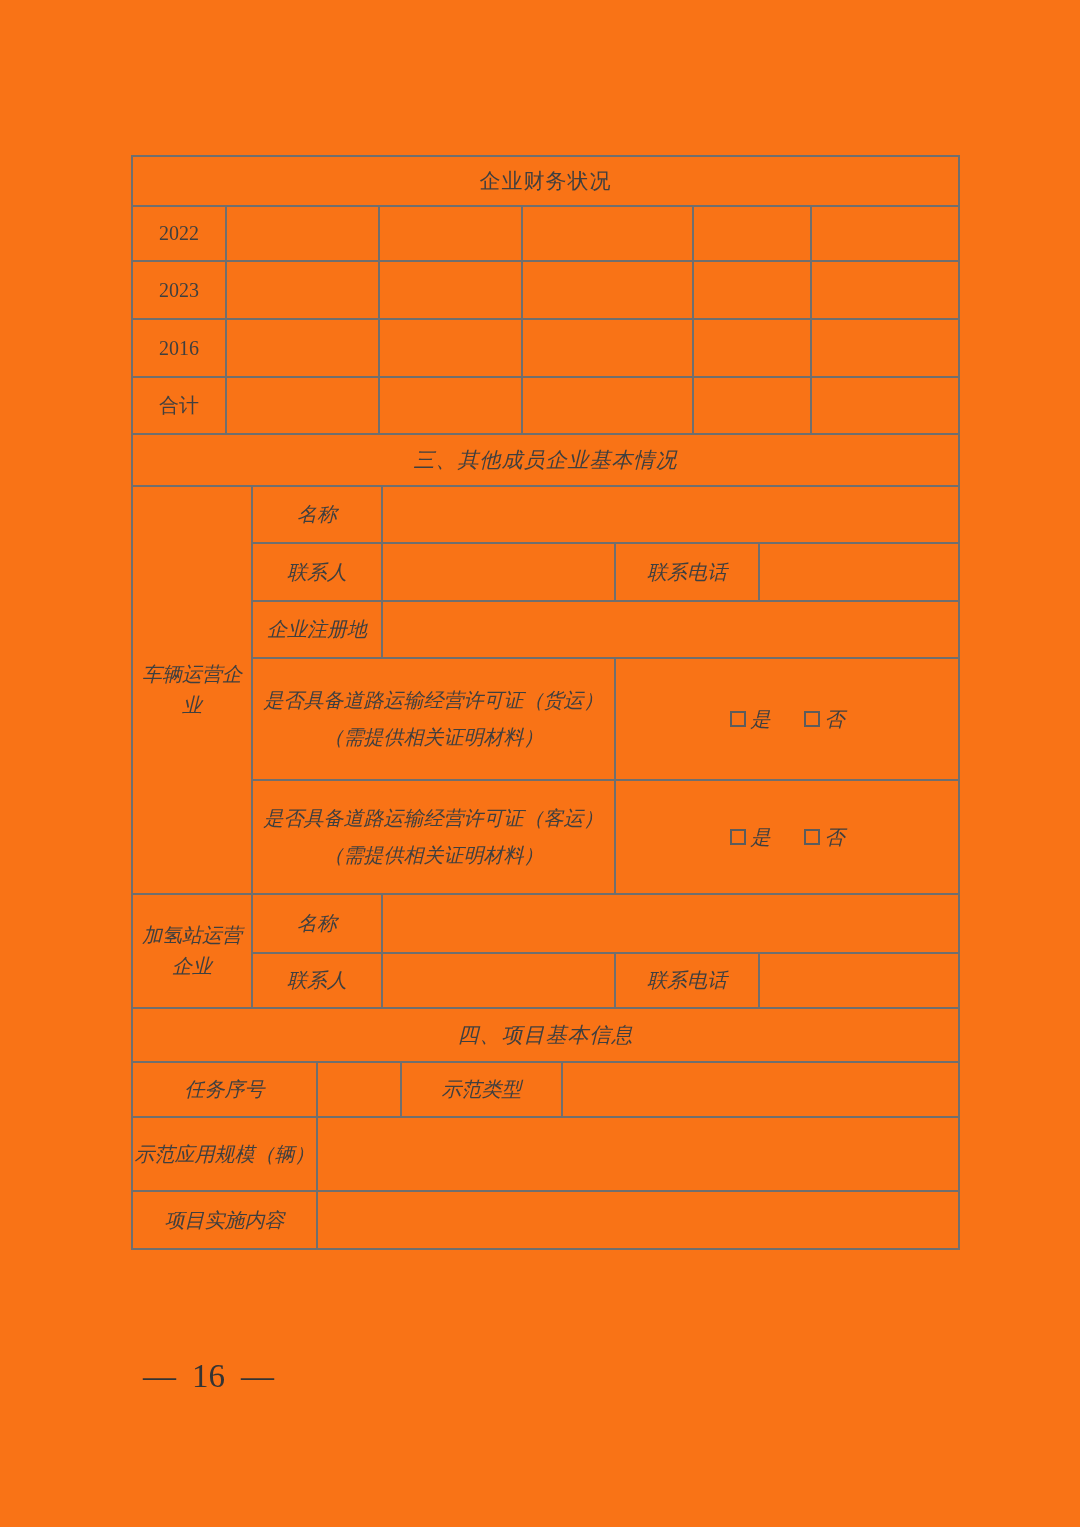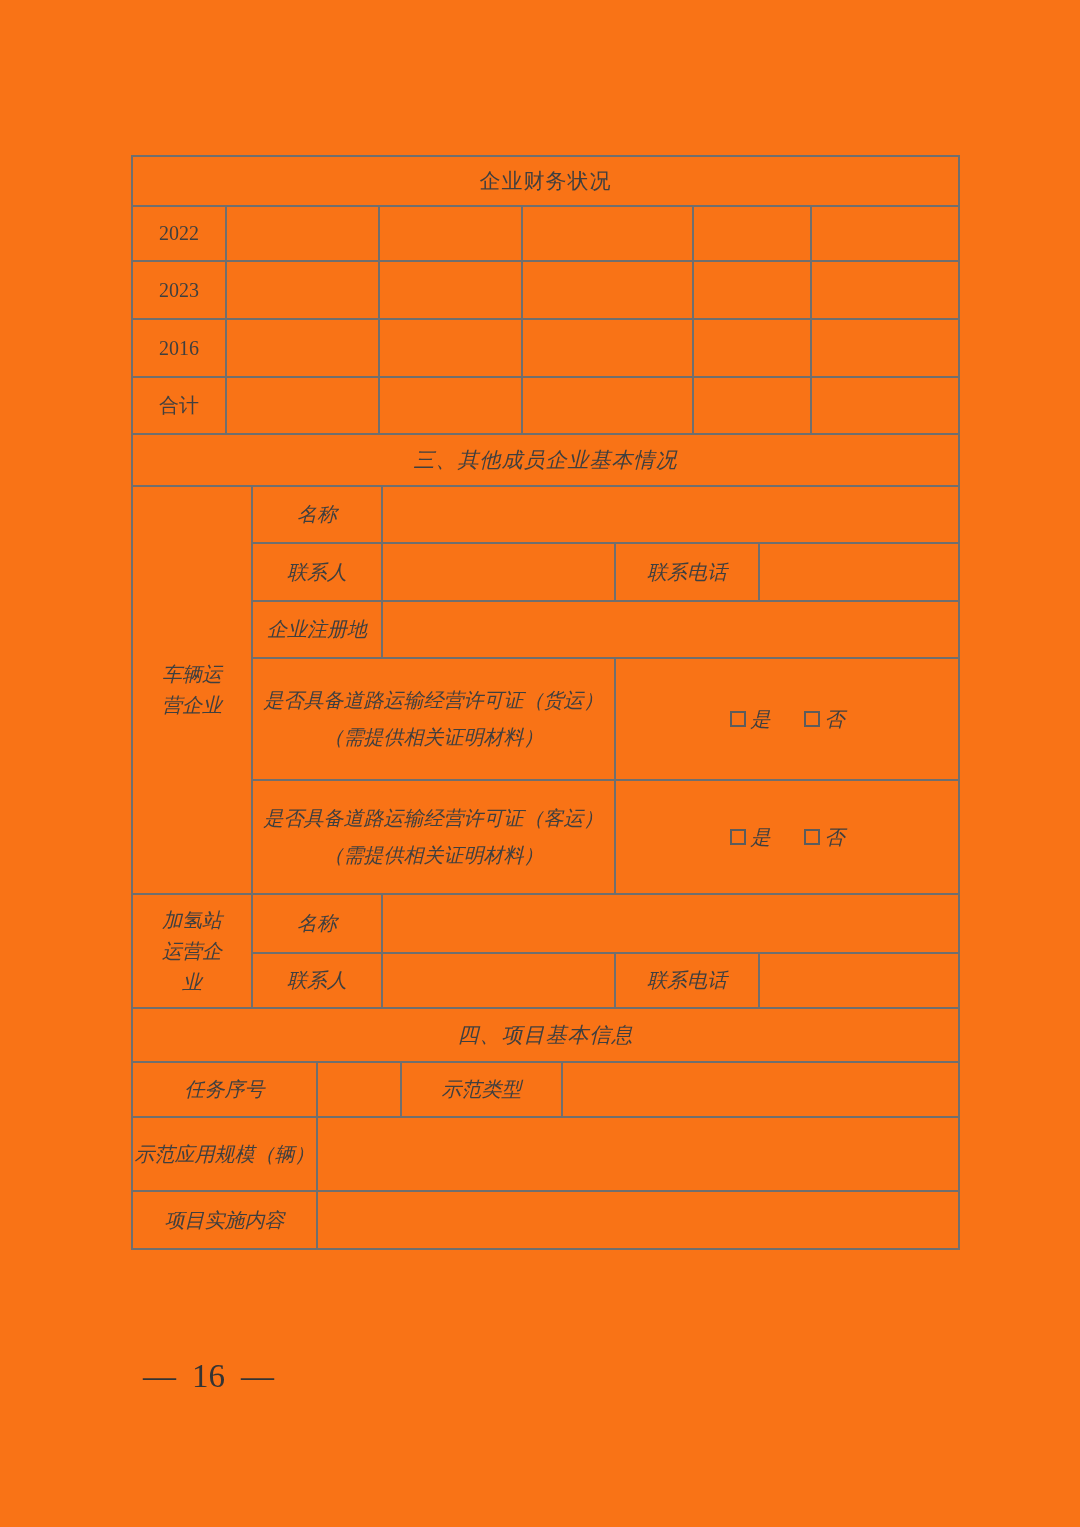--- a/index.html
+++ b/index.html
@@ -23,21 +23,21 @@
     border: 2px solid #6f6f6f;
     text-align: center;
     vertical-align: middle;
     font-size: 20px;
     padding: 0;
     overflow: hidden;
   }
   td.banner { font-size: 21px; letter-spacing: 1px; }
   .hline { line-height: 30px; white-space: nowrap; }
   .qline { line-height: 37px; white-space: nowrap; }
-  .gline { line-height: 31px; padding: 0 20px; }
+  .gline { line-height: 31px; padding: 0 0; }
   .yearcell { font-size: 21px; }
   .nowrap { white-space: nowrap; }
   .cb {
     display: inline-block;
     width: 12px;
     height: 12px;
     border: 2px solid #5c5c5c;
     vertical-align: -1px;
     margin-right: 5px;
     background: transparent;

